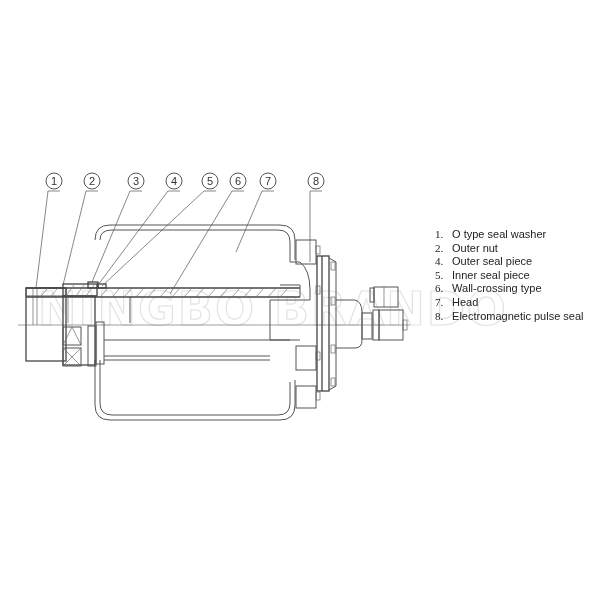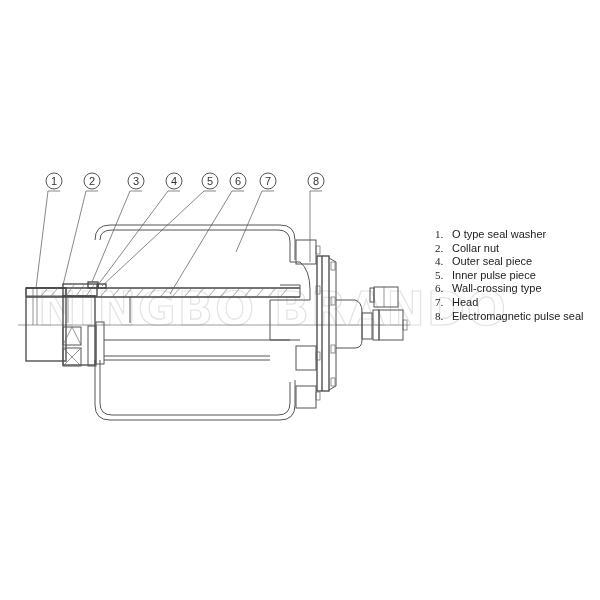--- a/index.html
+++ b/index.html
@@ -164,20 +164,20 @@
         <text class="callout-text" x="268" y="185" text-anchor="middle">7</text>
       </g>
     <g>
         <circle cx="316" cy="181" r="8" class="ln"></circle>
         <text class="callout-text" x="316" y="185" text-anchor="middle">8</text>
       </g>
   </svg>
 
   <div id="legend">
     <div class="row"><span class="num">1.</span> <span>O type seal washer</span></div>
-    <div class="row"><span class="num">2.</span> <span>Collar nut</span></div>
+    <div class="row"><span class="num">2.</span> <span>Outer nut</span></div>
     <div class="row"><span class="num">4.</span> <span>Outer seal piece</span></div>
-    <div class="row"><span class="num">5.</span> <span>Inner pulse piece</span></div>
+    <div class="row"><span class="num">5.</span> <span>Inner seal piece</span></div>
     <div class="row"><span class="num">6.</span> <span>Wall-crossing type</span></div>
     <div class="row"><span class="num">7.</span> <span>Head</span></div>
     <div class="row"><span class="num">8.</span> <span>Electromagnetic pulse seal</span></div>
   </div>
 </div>
 
 </body></html>

